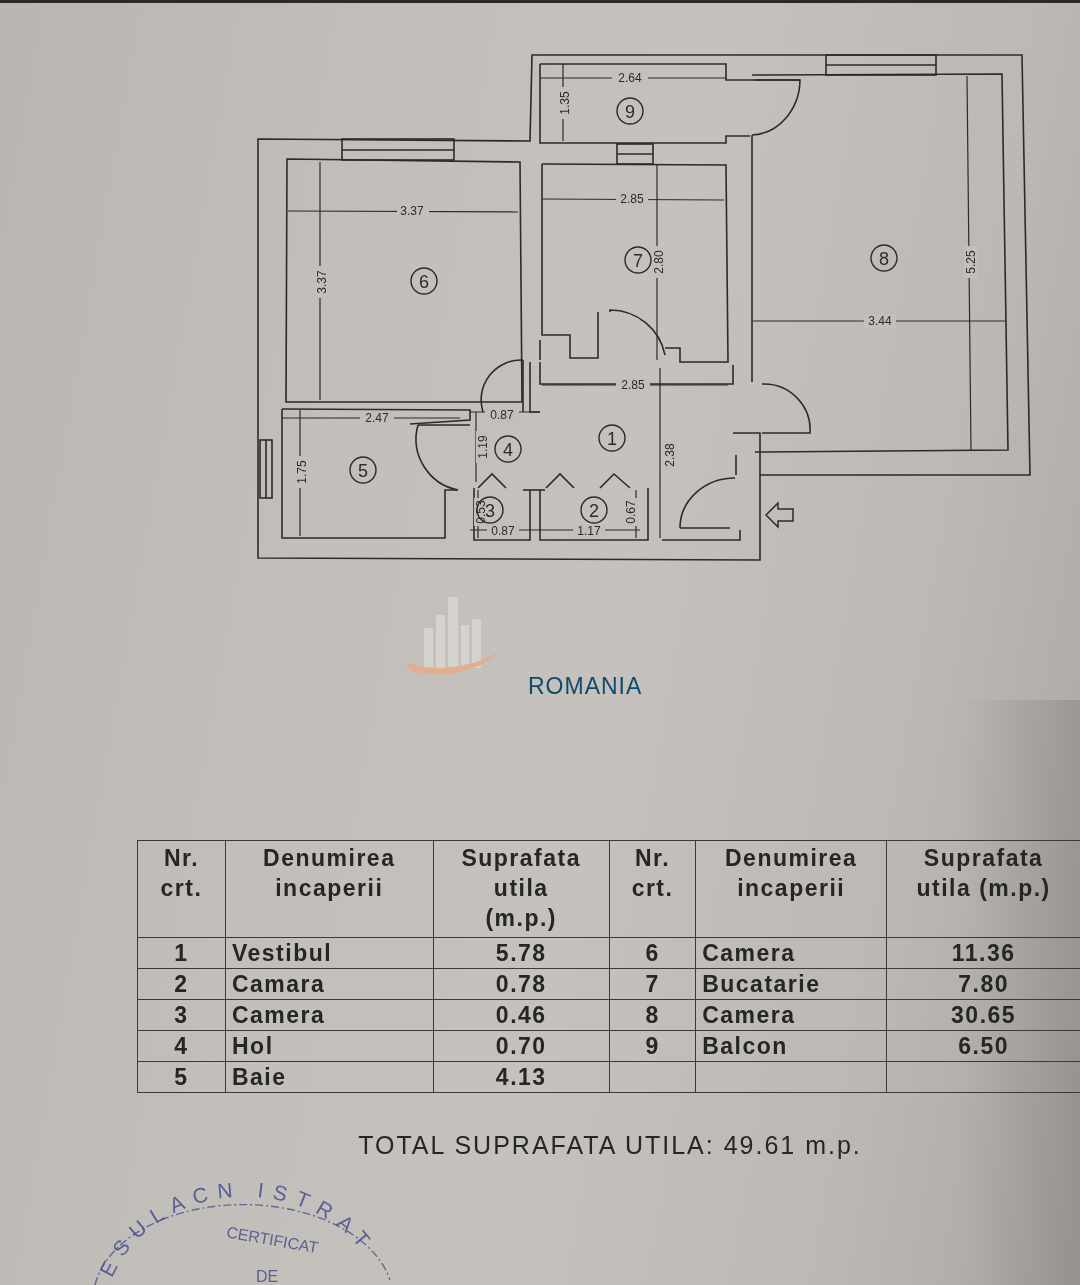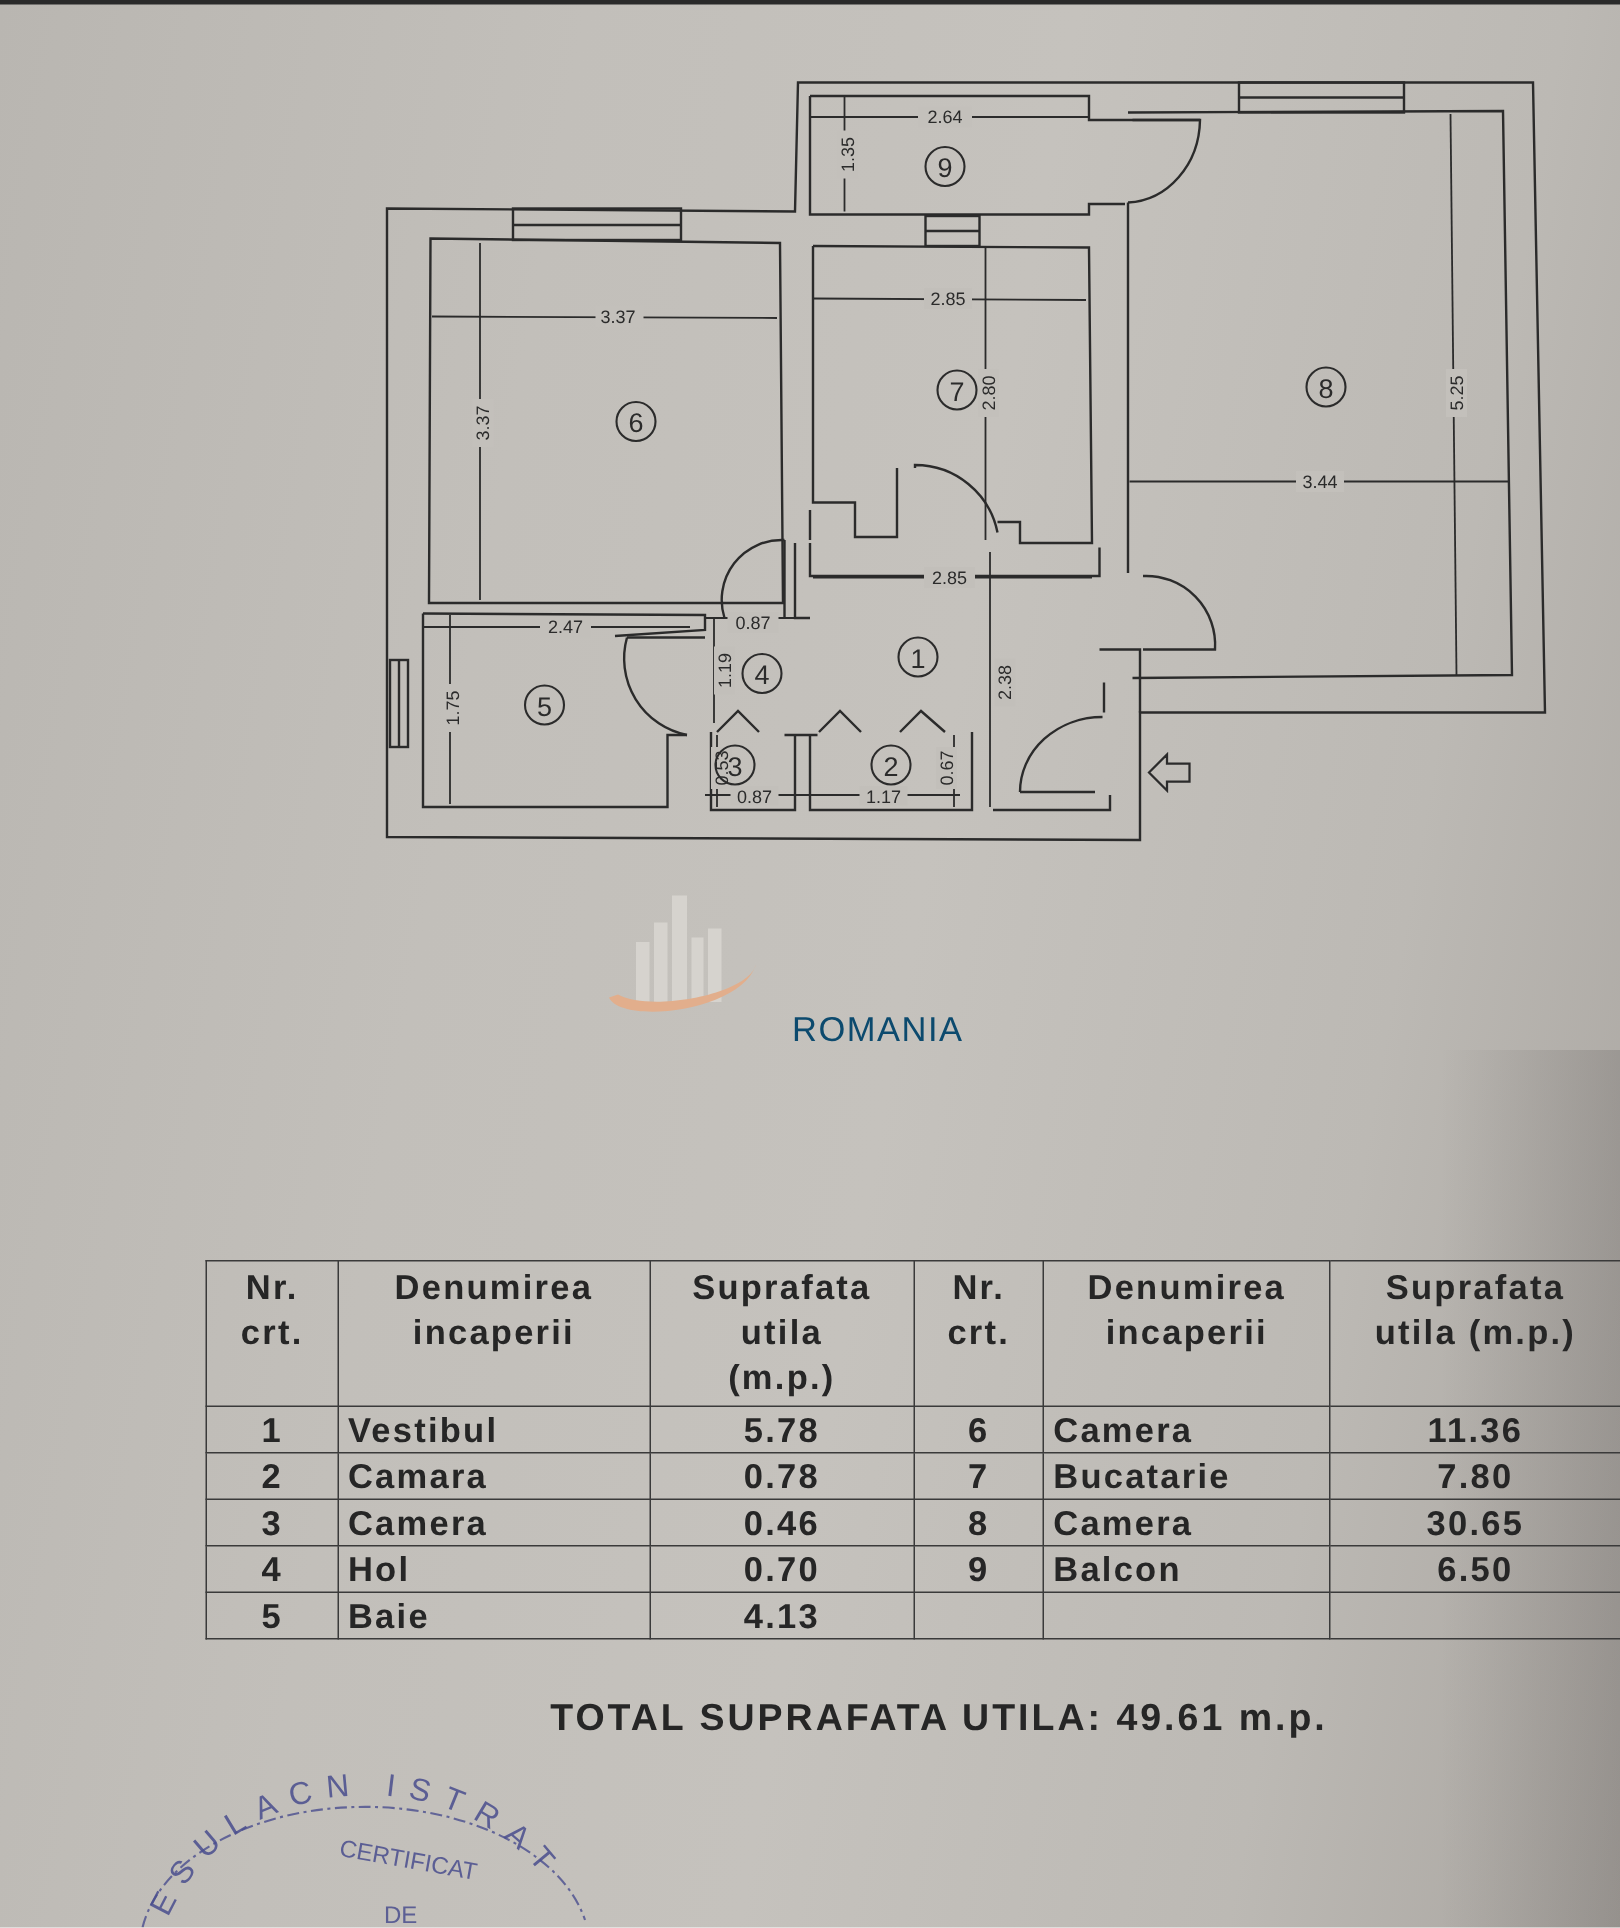--- a/index.html
+++ b/index.html
@@ -23,22 +23,22 @@
     }
     table.rooms td, table.rooms th { border: 1.6px solid #3a3a3a; padding: 0 6px; }
     table.rooms th { font-size: 23px; font-weight: bold; vertical-align: top; line-height: 30px; padding-top: 2px; height: 94px; text-align: center; }
     table.rooms td { font-size: 23px; height: 30px; line-height: 30px; }
     td.nr { text-align: center; }
     td.val { text-align: center; }
     td.name { text-align: left; padding-left: 12px; }
     .c1 { width: 80px; } .c2 { width: 204px; } .c3 { width: 170px; }
     .c4 { width: 78px; } .c5 { width: 185px; } .c6 { width: 190px; }
     table.rooms tr > *:last-child { border-right: none; }
-    .totals { position: absolute; left: 316px; top: 1130px; width: 620px; text-align: center;
-      font-weight: bold; font-size: 25px; color: #262626; letter-spacing: 2px; line-height: 30.5px; }
+    .totals { position: absolute; left: 300px; top: 1130px; width: 620px; text-align: center;
+      font-weight: normal; font-size: 25px; color: #262626; letter-spacing: 2px; line-height: 30.5px; }
     .stamp { position: absolute; left: 0; top: 1150px; }
   </style>
 </head>
 <body>
 
 <div class="topbar"></div>
 <div class="rightshade"></div>
 
 <svg id="plan" width="1080" height="600" viewBox="0 0 1080 600" fill="none" stroke="#2b2b2b" stroke-width="1.6" font-family="Liberation Sans, sans-serif">
 

